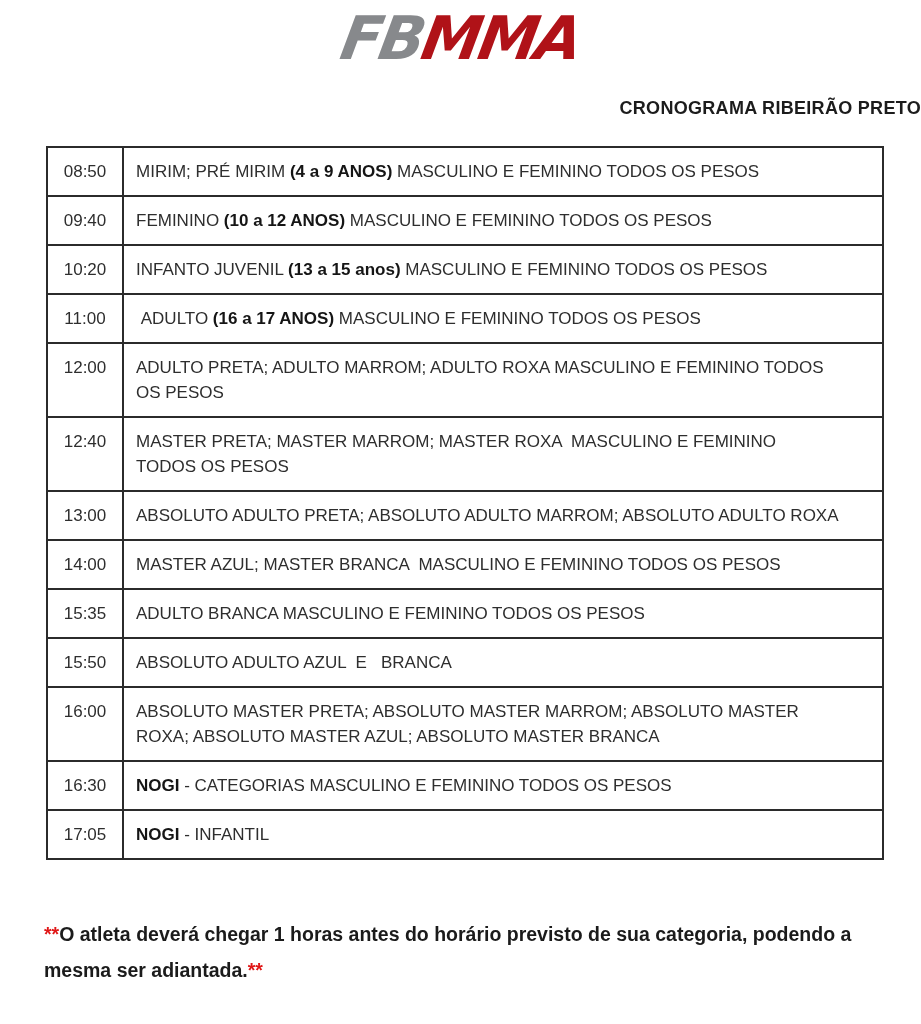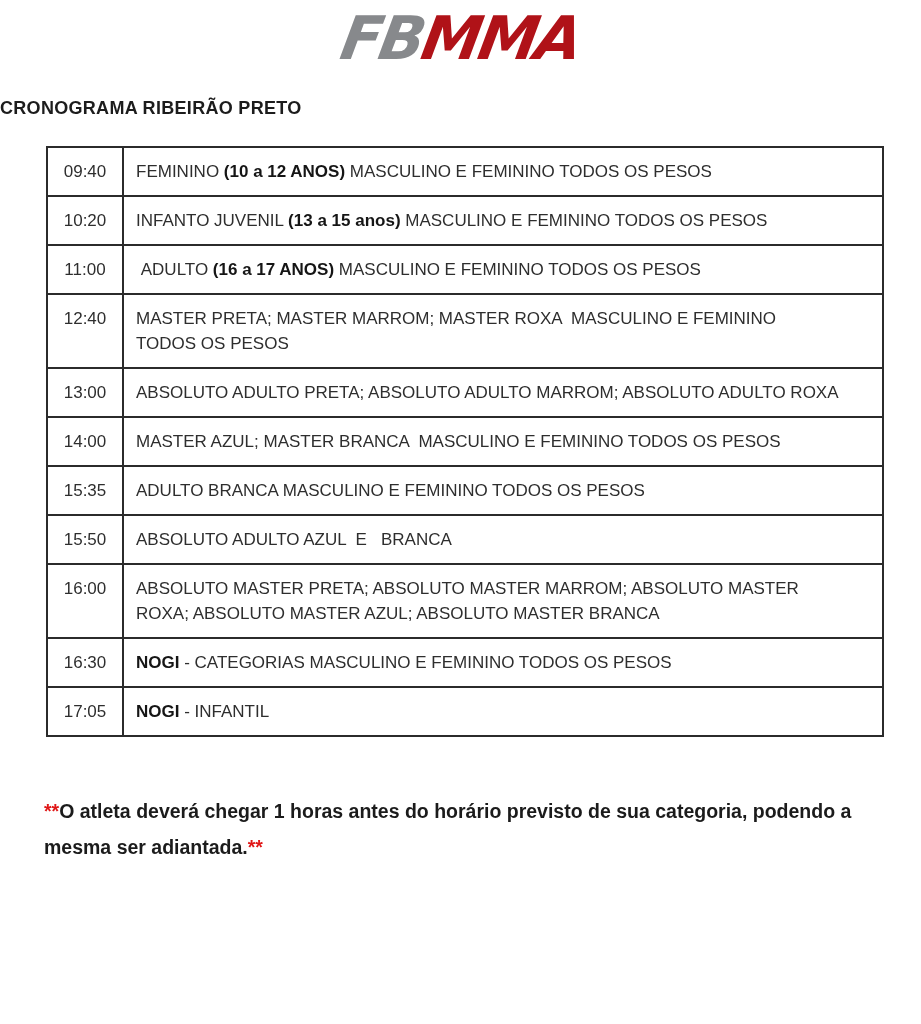--- a/index.html
+++ b/index.html
@@ -27,21 +27,21 @@
     letter-spacing: -3px;
     white-space: nowrap;
     user-select: none;
   }
   .logo .inner { display: inline-block; transform: skewX(-10deg); }
   .logo-fb  { }
   .logo-mma { }
   
   .title {
     margin-top: 26px;
-    text-align: left;
+    text-align: right;
     font-size: 18px;
     font-weight: 700;
     color: #1c1c1c;
     letter-spacing: 0.3px;
   }
   
   table.schedule {
     border-collapse: collapse;
     margin: 27px 0 0 46px;
     width: 838px;
@@ -85,30 +85,39 @@
     <span class="inner">
       <span class="logo-fb" style="color: rgb(135, 137, 140);">FB</span><span class="logo-mma" style="color: rgb(176, 18, 24);">MMA</span>
     </span>
   </div>
 
   <div class="title">CRONOGRAMA RIBEIRÃO PRETO</div>
 
   <table class="schedule">
     <tbody>
         <tr>
+          <td class="time-cell">08:50</td>
+          <td class="event-cell"><span class="seg">MIRIM; PRÉ MIRIM </span><span class="seg bold">(4 a 9 ANOS)</span><span class="seg"> MASCULINO E FEMININO TODOS OS PESOS</span></td>
+        </tr>
+        <tr>
           <td class="time-cell">09:40</td>
           <td class="event-cell"><span class="seg">FEMININO </span><span class="seg bold">(10 a 12 ANOS)</span><span class="seg"> MASCULINO E FEMININO TODOS OS PESOS</span></td>
         </tr>
         <tr>
           <td class="time-cell">10:20</td>
           <td class="event-cell"><span class="seg">INFANTO JUVENIL </span><span class="seg bold">(13 a 15 anos)</span><span class="seg"> MASCULINO E FEMININO TODOS OS PESOS</span></td>
         </tr>
         <tr>
           <td class="time-cell">11:00</td>
           <td class="event-cell"><span class="seg"> ADULTO </span><span class="seg bold">(16 a 17 ANOS)</span><span class="seg"> MASCULINO E FEMININO TODOS OS PESOS</span></td>
+        </tr>
+        <tr>
+          <td class="time-cell">12:00</td>
+          <td class="event-cell"><span class="seg">ADULTO PRETA; ADULTO MARROM; ADULTO ROXA MASCULINO E FEMININO TODOS
+OS PESOS</span></td>
         </tr>
         <tr>
           <td class="time-cell">12:40</td>
           <td class="event-cell"><span class="seg">MASTER PRETA; MASTER MARROM; MASTER ROXA  MASCULINO E FEMININO
 TODOS OS PESOS</span></td>
         </tr>
         <tr>
           <td class="time-cell">13:00</td>
           <td class="event-cell"><span class="seg">ABSOLUTO ADULTO PRETA; ABSOLUTO ADULTO MARROM; ABSOLUTO ADULTO ROXA</span></td>
         </tr>

